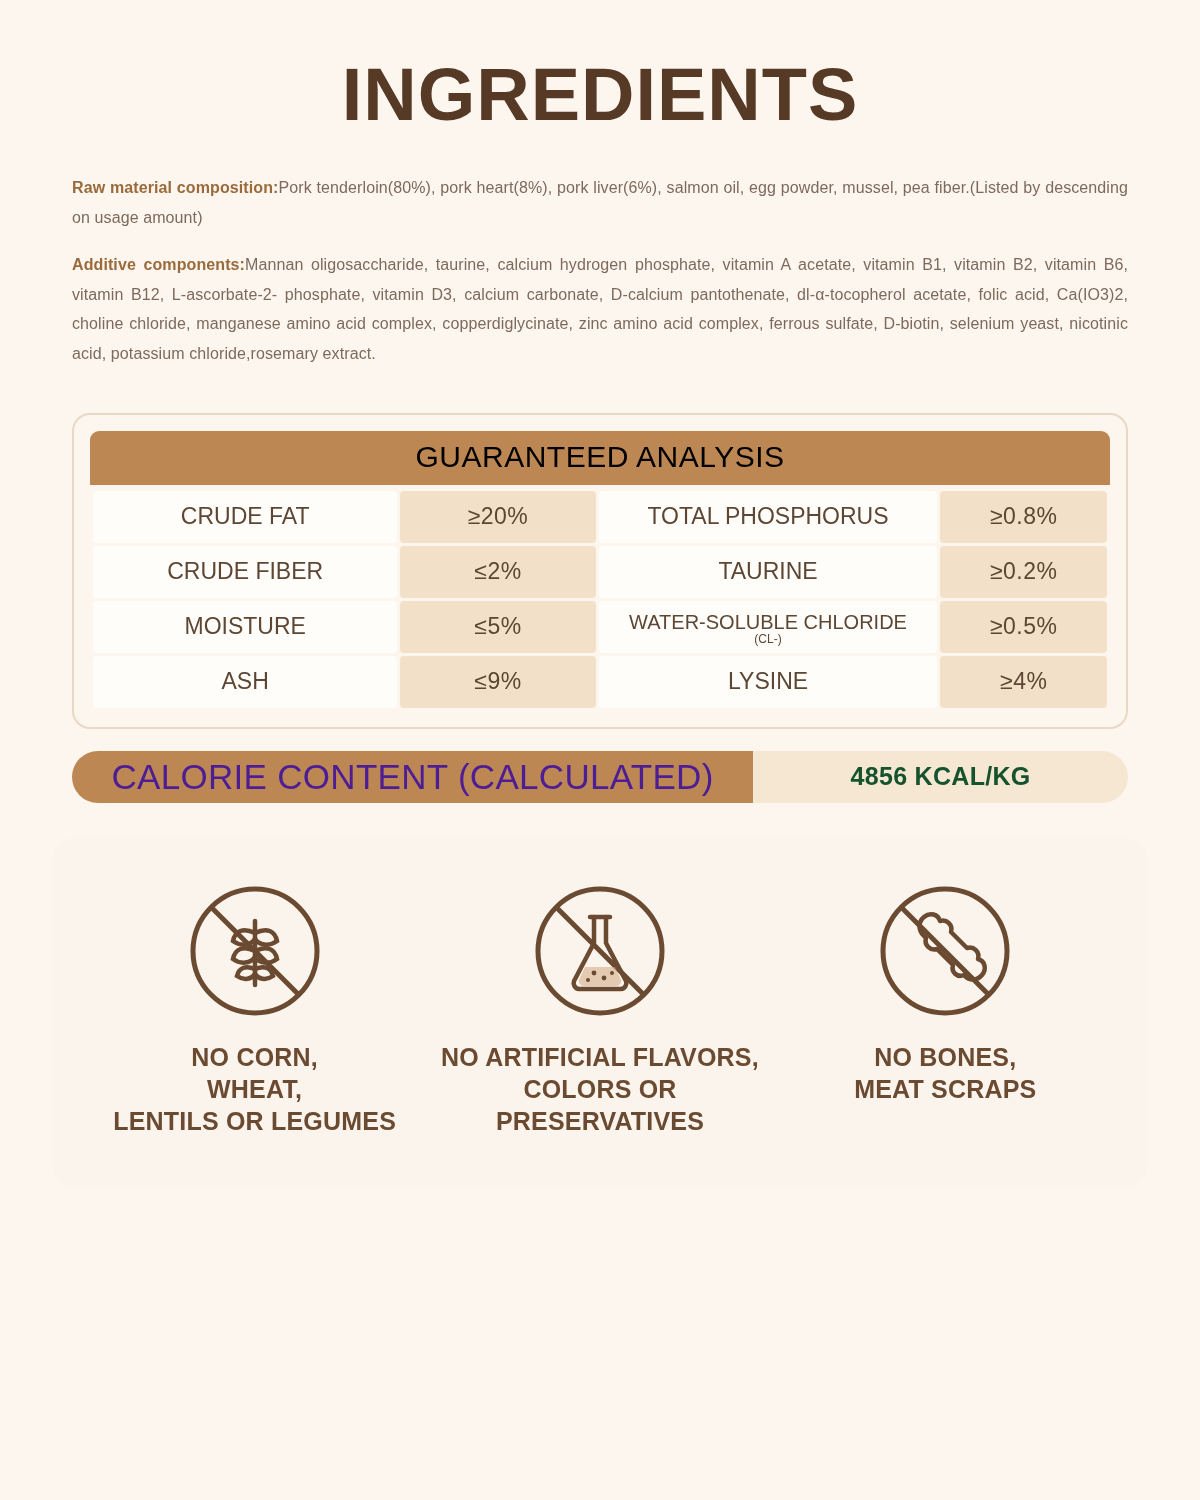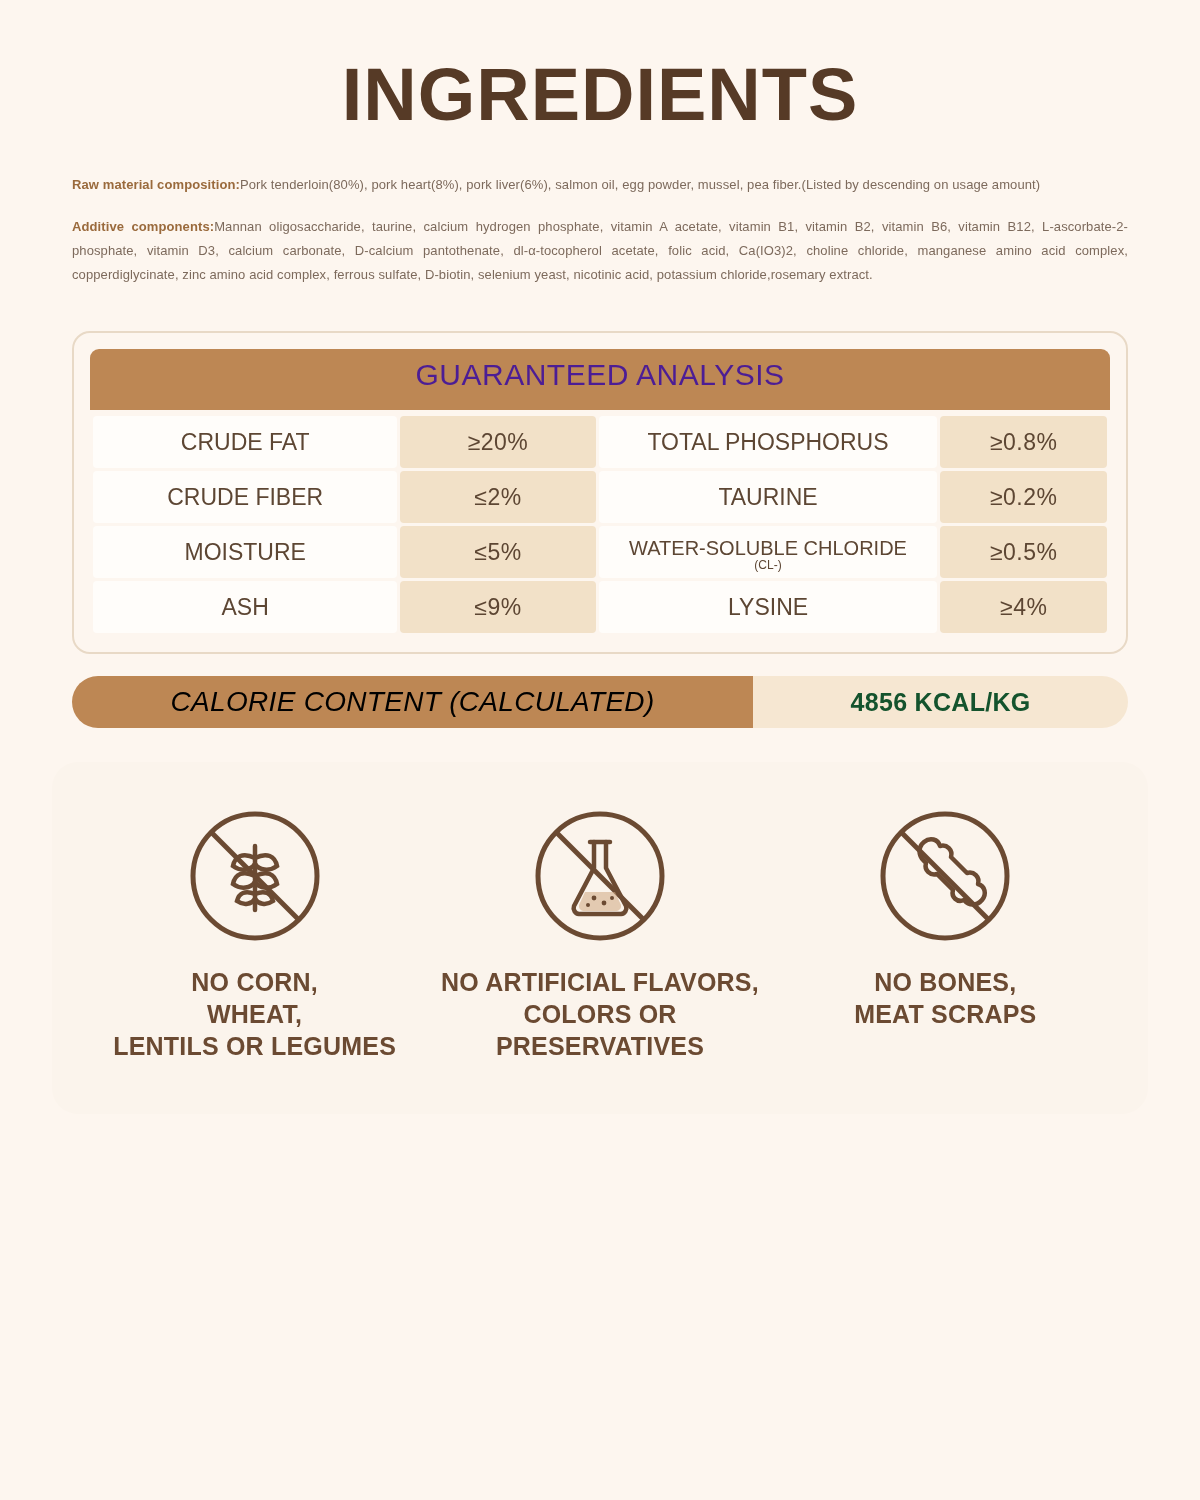--- a/index.html
+++ b/index.html
@@ -26,21 +26,21 @@
     font-weight: bold;
     letter-spacing: 1px;
     color: #563a26;
     padding-top: 52px;
     padding-bottom: 10px;
     font-family: "Liberation Sans", sans-serif;
   }
 
   
   .para {
-    font-size: 13px;
+    font-size: 16px;
     line-height: 1.85;
     color: #7d6a5c;
     text-align: justify;
     margin-top: 18px;
     letter-spacing: .1px;
   }
   .para .lead {
     color: #9a6a3c;
     font-weight: bold;
   }
@@ -49,25 +49,25 @@
   
   .ga-card {
     margin-top: 44px;
     border: 2px solid #e8d9c6;
     border-radius: 18px;
     padding: 16px;
     background: #fdf6ef;
   }
   .ga-header {
     background: #bd8754;
-    color: #4c1d95;
+    color: #000000;
     text-align: center;
     font-size: 30px;
     letter-spacing: .5px;
-    padding: 9px 0 18px;
+    padding: 9px 0 11px;
     border-radius: 9px 9px 0 0;
   }
   .ga-table {
     width: 100%;
     border-collapse: separate;
     border-spacing: 3px;
     margin-top: 3px;
   }
   .ga-table td {
     height: 52px;
@@ -101,28 +101,27 @@
   
   .calorie-row {
     margin-top: 22px;
     display: flex;
     height: 52px;
     border-radius: 26px;
     overflow: hidden;
   }
   .calorie-label {
     background: #bd8754;
-    color: #000000;
+    color: #4c1d95;
     flex: 0 0 64.5%;
     display: flex;
     align-items: center;
     justify-content: center;
-    font-size: 28px;
+    font-size: 35px;
     letter-spacing: .3px;
-    font-style: italic;
   }
   .calorie-value {
     background: #f6e7d2;
     color: #14532d;
     flex: 1 1 auto;
     display: flex;
     align-items: center;
     justify-content: center;
     font-size: 25px;
     font-weight: bold;

